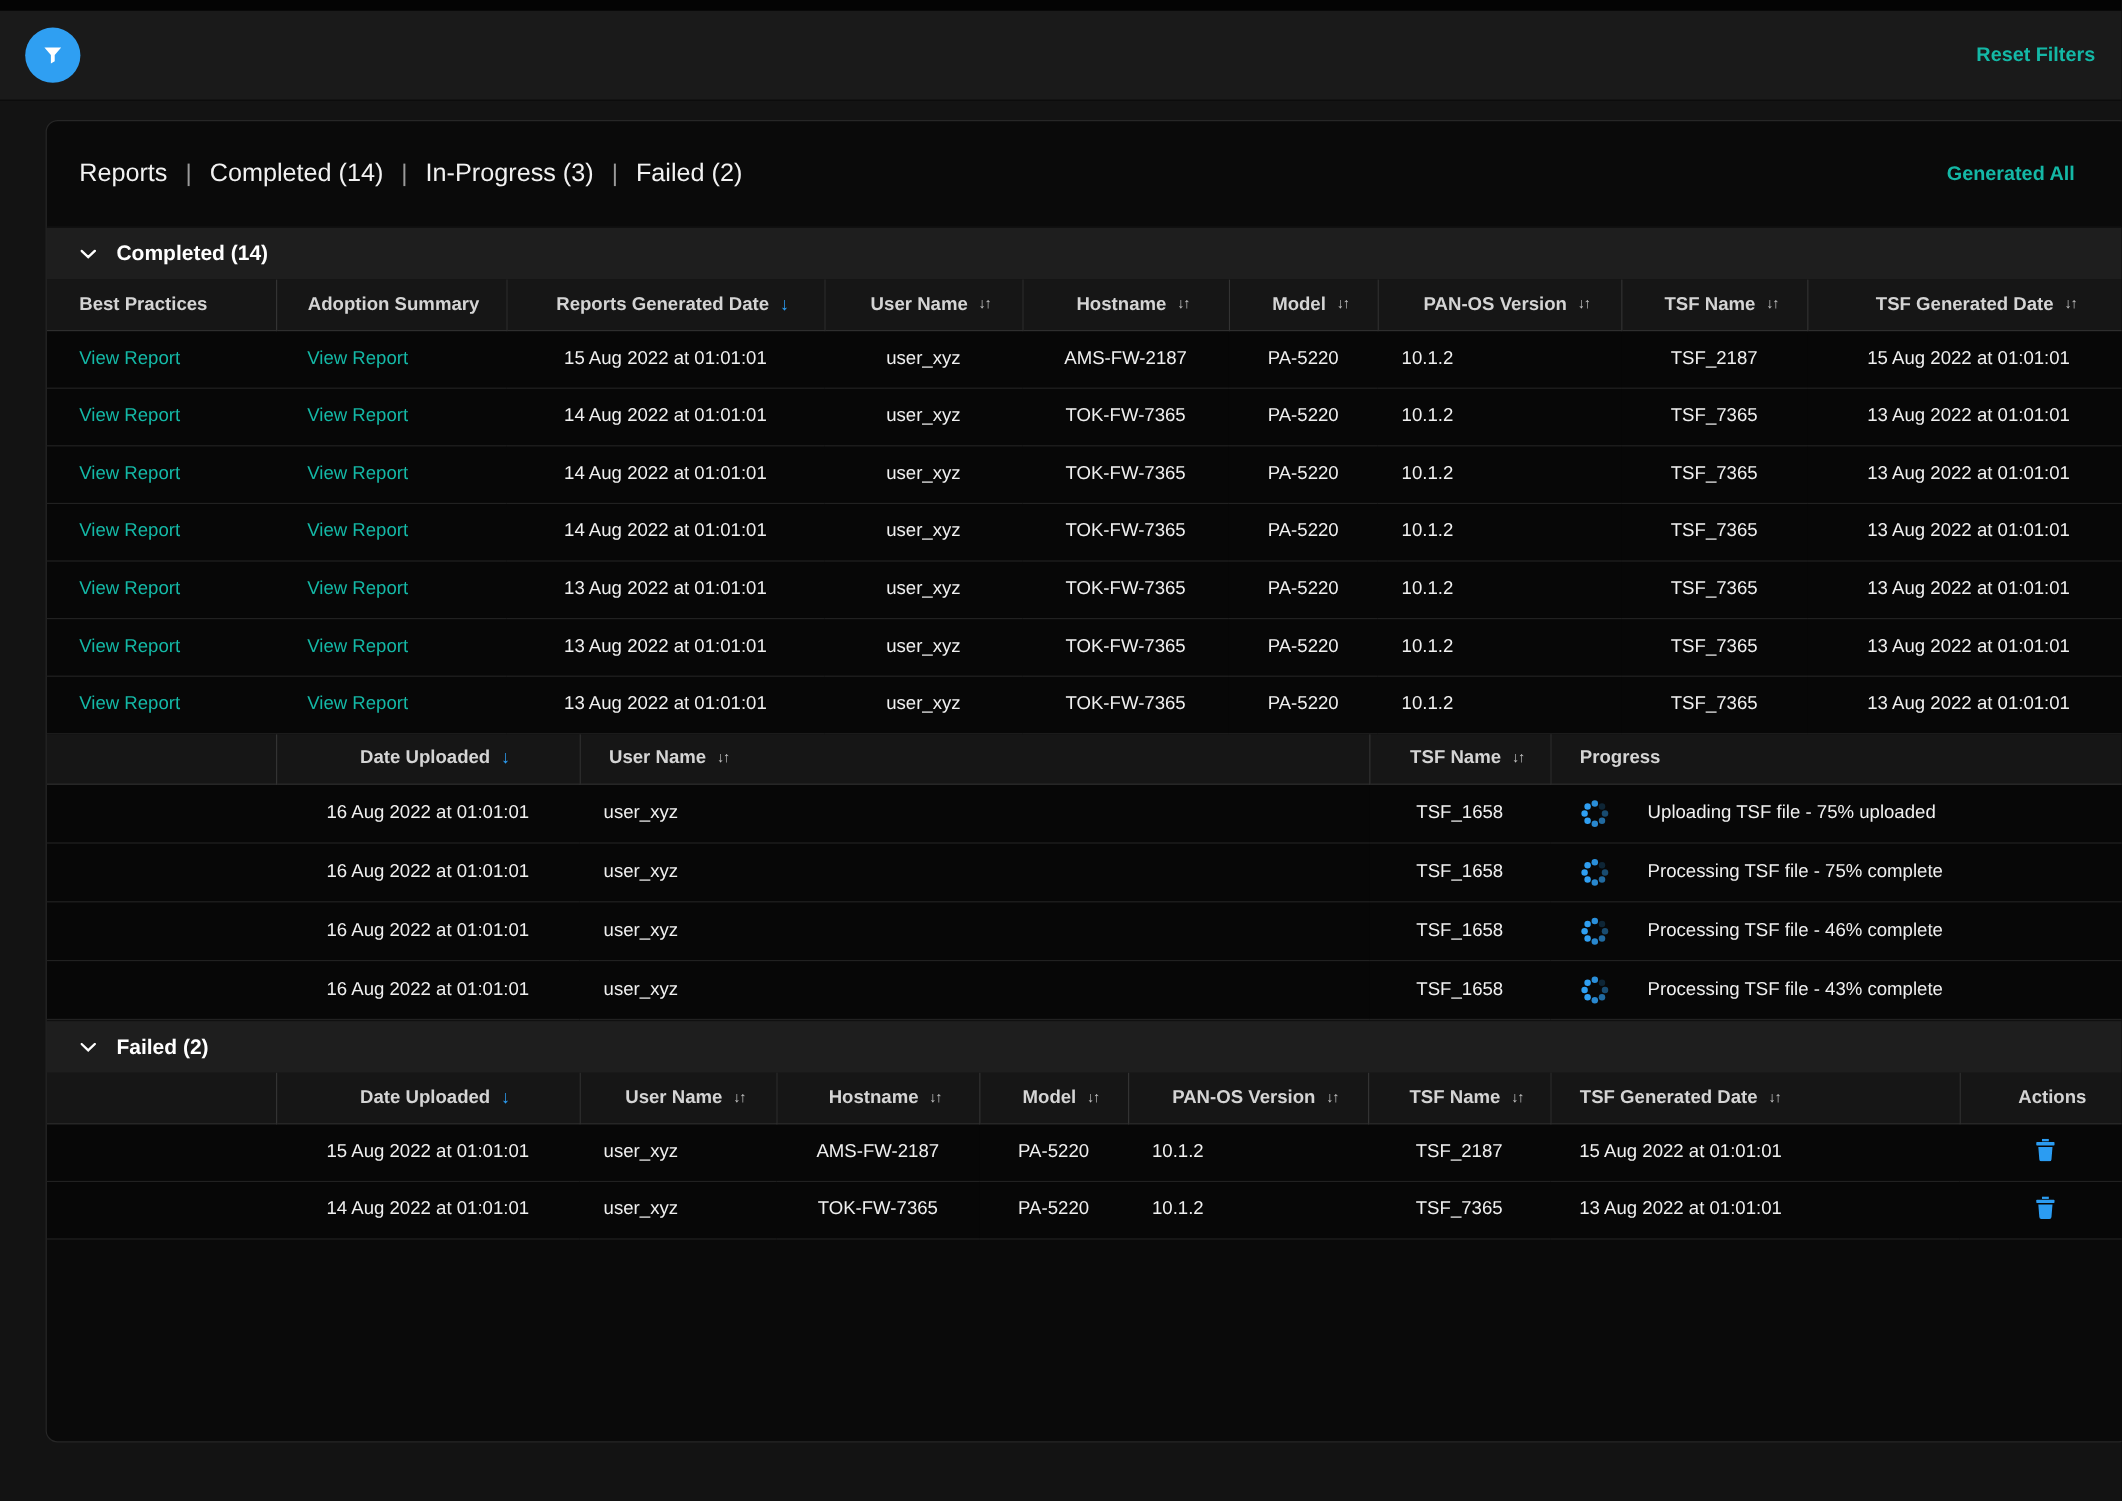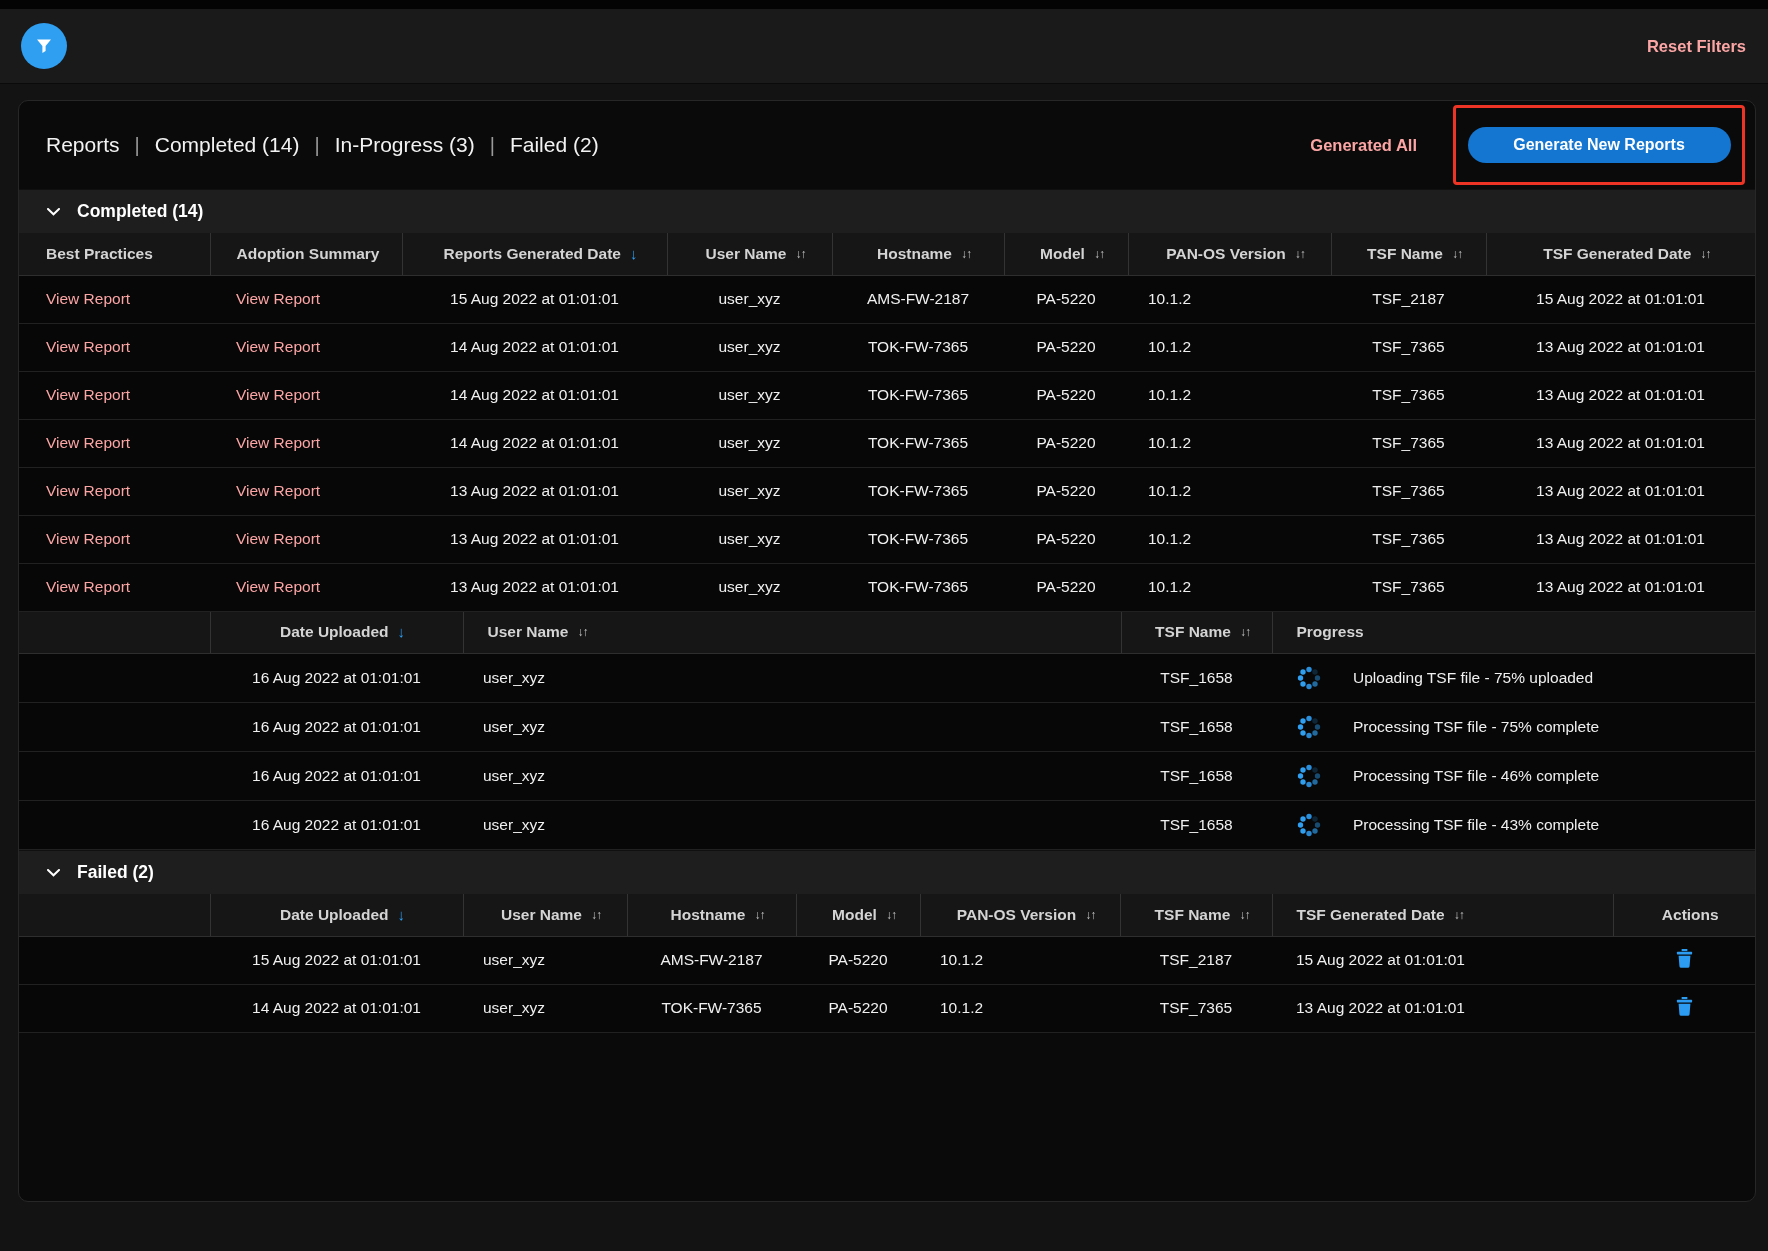--- a/index.html
+++ b/index.html
@@ -3,23 +3,23 @@
 <meta charset="utf-8">
 <style>
   * { margin:0; padding:0; box-sizing:border-box; }
   html,body { width:1768px; height:1251px; background:#131313; overflow:hidden;
     font-family:"Liberation Sans", sans-serif; }
   .topstrip { height:9px; background:#040404; }
   .toolbar { height:75px; background:#1a1a1a; display:flex; align-items:center;
     justify-content:space-between; padding:0 22px 0 21px; border-bottom:1px solid #0a0a0a; }
   .filter-btn { width:46px; height:46px; border-radius:50%; background:#2f9ff2; border:none;
     display:flex; align-items:center; justify-content:center; cursor:pointer; }
-  .link { color:#fca5a5; text-decoration:none; cursor:pointer; }
+  .link { color:#14b8a6; text-decoration:none; cursor:pointer; }
   .reset { font-size:16.5px; font-weight:700; }
-  .content { padding:16px 18px 0 18px; }
+  .content { padding:16px 18px 0 18px;margin-left:20px; }
   .panel { width:1738px; height:1102px; background:#0a0a0a; border:1px solid #272727;
     border-radius:10px; overflow:hidden; }
   .panel-header { height:88px; display:flex; align-items:center; padding:0 10px 0 27px; }
   .title-group { display:flex; align-items:center; font-size:21px; color:#f2f2f2; }
   .title-main { font-weight:400; }
   .tab { font-weight:400; cursor:pointer; }
   .pipe { color:#9a9a9a; margin:0 15px; font-size:20px; }
   .collapse { margin-left:auto; margin-right:36px; font-size:16.5px; font-weight:700; }
   .annotation { width:292px; height:80px; border:3px solid #ee3424; border-radius:4px;
     display:flex; align-items:center; justify-content:center; }
@@ -66,23 +66,20 @@
       <div class="title-group">
         <span class="title-main">Reports</span>
         <span class="pipe">|</span>
         <span class="tab">Completed (14)</span>
         <span class="pipe">|</span>
         <span class="tab">In-Progress (3)</span>
         <span class="pipe">|</span>
         <span class="tab">Failed (2)</span>
       </div>
       <a class="link collapse">Generated All</a>
-      <div class="annotation">
-        <button class="generate">Generate New Reports</button>
-      </div>
     </div>
 
     <div class="band">
       <svg width="13" height="8" viewBox="0 0 13 8">
         <path d="M1 1 L6.5 6.3 L12 1" stroke="#ffffff" stroke-width="2" fill="none" stroke-linecap="round"></path>
       </svg>
       <span>Completed (14)</span>
     </div>
     <table class="grid">
       <colgroup>

